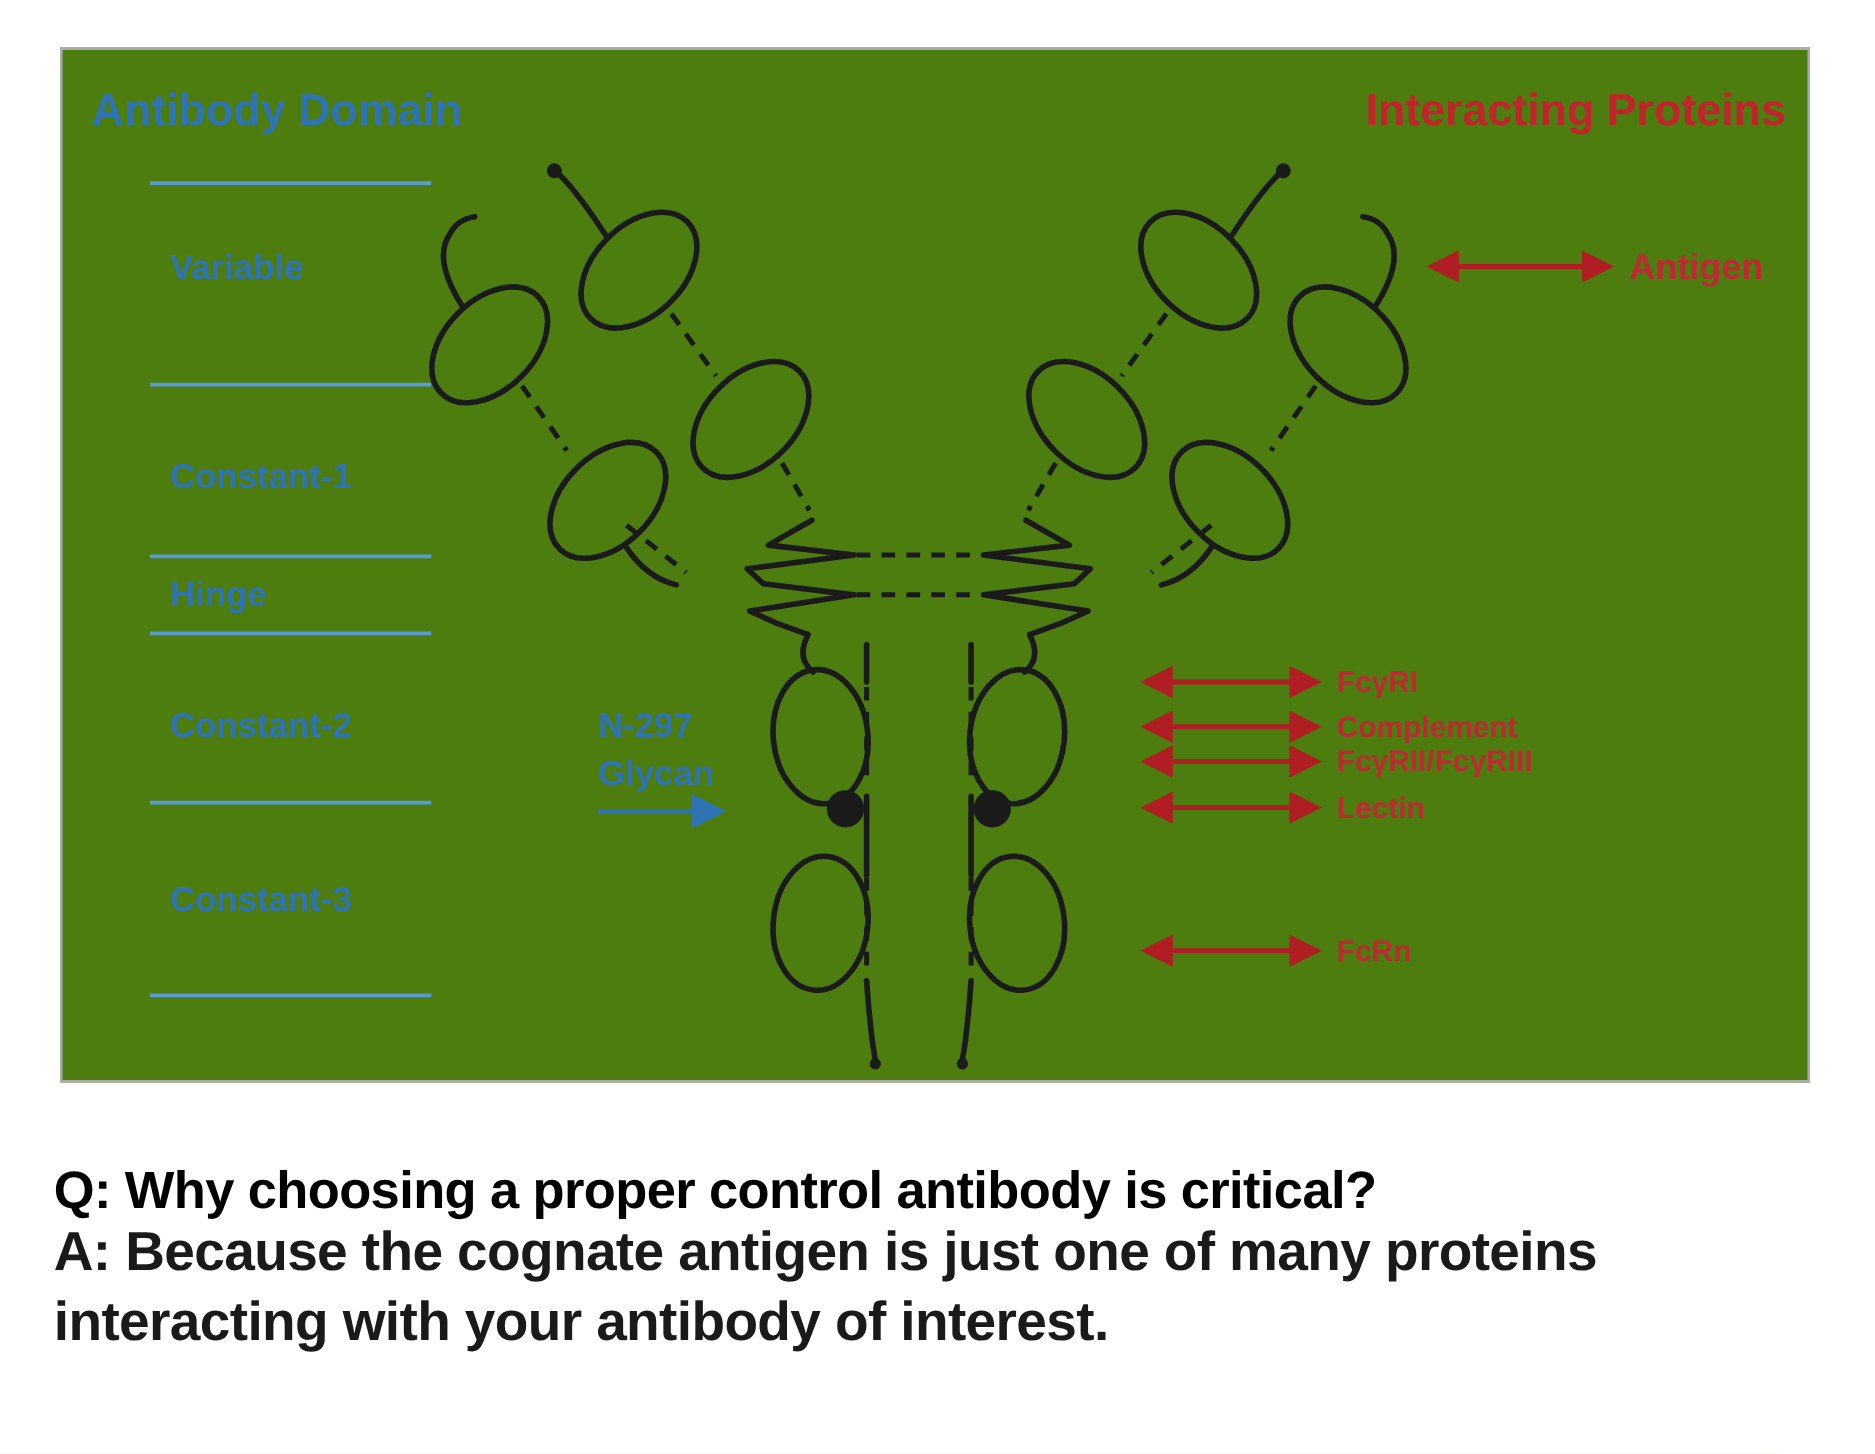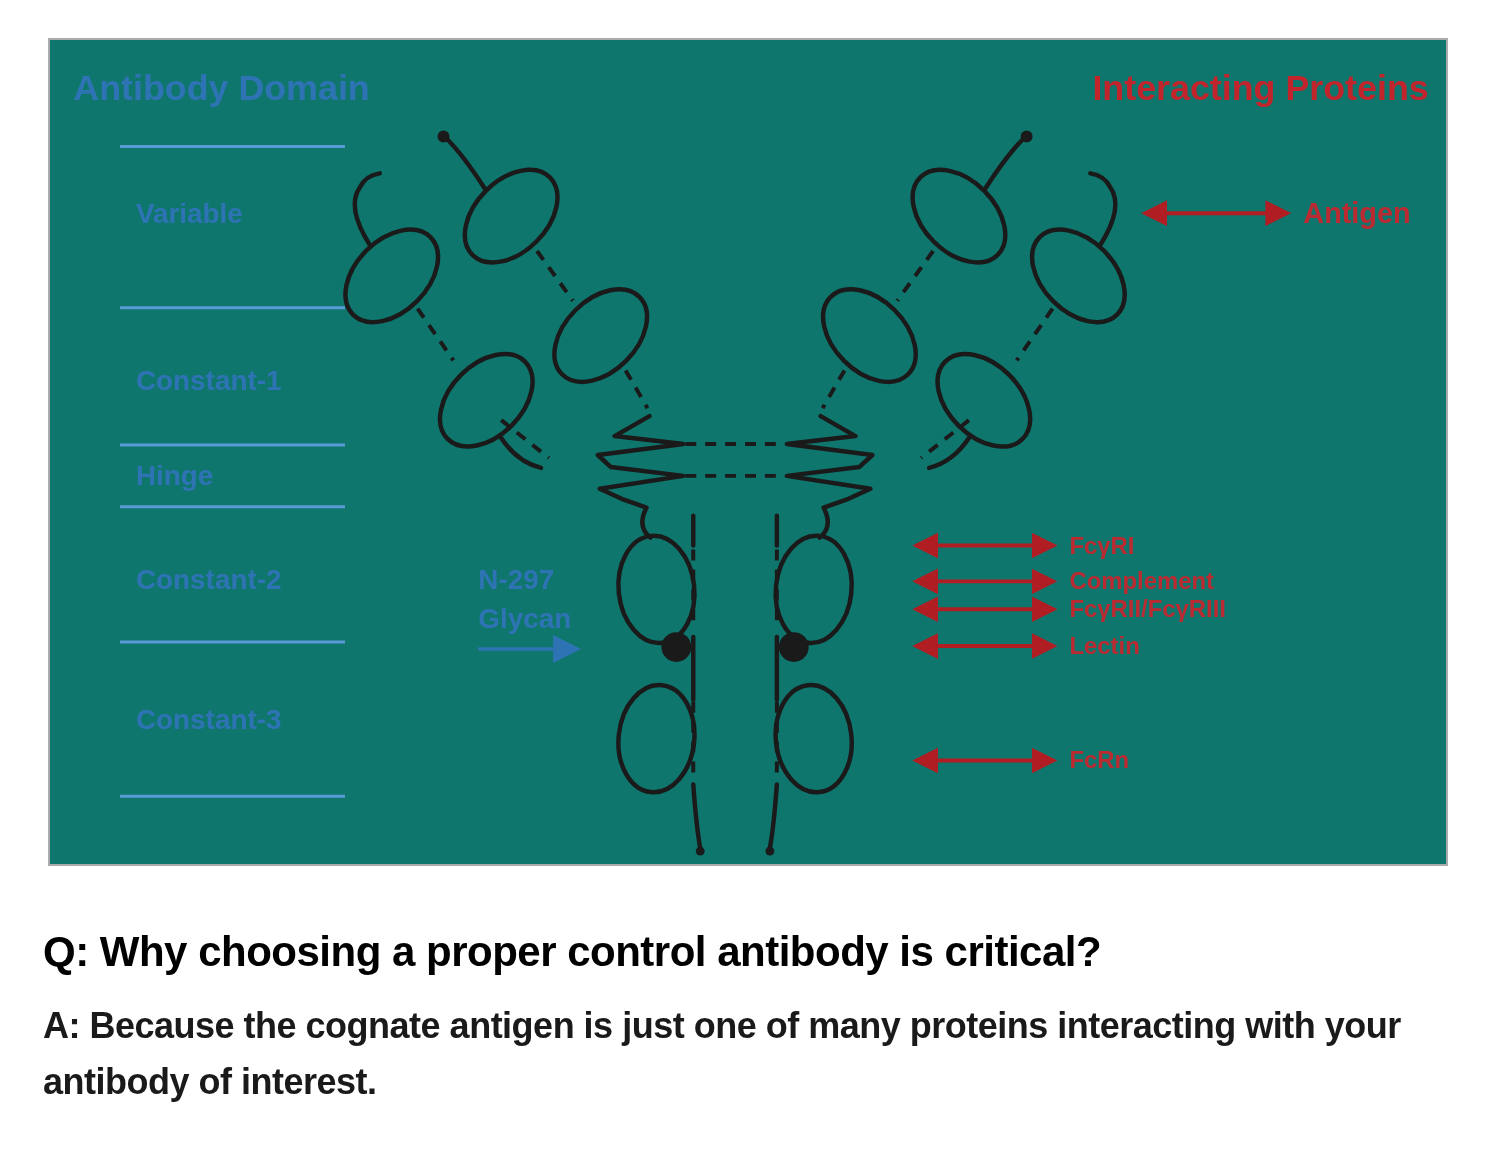--- a/index.html
+++ b/index.html
@@ -1,19 +1,19 @@
 <!DOCTYPE html>
 <html style="--blue_text: #2E74B5; --blue_line: #5B9BD5; --red: #BD2B32; --red_title: #C2242C; --red_arrow: #B01E24; --ink: #1a1a1a;"><head>
 <meta charset="utf-8">
 <style>
   html,body{margin:0;padding:0;background:#ffffff;}
   body{width:1500px;height:1163px;position:relative;font-family:"Liberation Sans","DejaVu Sans",sans-serif;}
   .diagram-box{
     position:absolute;left:48px;top:38px;width:1400px;height:828px;
-    border:2px solid #ababab;background:#0f766e;box-sizing:border-box;
+    border:2px solid #ababab;background:#4d7c0f;box-sizing:border-box;
   }
   .diagram-box svg{position:absolute;left:0;top:0;width:100%;height:100%;}
 
   svg text{font-family:"Liberation Sans","DejaVu Sans",sans-serif;}
   .hdr-blue{fill:var(--blue_text);font-size:36px;font-weight:700;}
   .hdr-red{fill:var(--red_title);font-size:36px;font-weight:700;}
   .dom-label{fill:var(--blue_text);font-size:28px;font-weight:600;}
   .glycan-label{fill:var(--blue_text);font-size:28px;font-weight:600;}
   .sep-line{stroke:var(--blue_line);stroke-width:3;}
   .red-label{fill:var(--red);font-size:24px;font-weight:600;}
@@ -24,22 +24,22 @@
   .ink-dash{stroke:var(--ink);stroke-width:4;fill:none;stroke-dasharray:11 9;stroke-linecap:butt;}
   .ink-fill{fill:var(--ink);stroke:none;}
   .red-head{fill:var(--red_arrow);}
   .blue-head{fill:var(--blue_text);}
 
   .qa-question{
     position:absolute;left:43px;top:928px;width:1430px;
     font-size:42px;font-weight:600;color:#000000;letter-spacing:-0.5px;
   }
   .qa-answer{
-    position:absolute;left:43px;top:998px;width:1360px;
-    font-size:36px;font-weight:600;color:#1a1a1a;line-height:56px;letter-spacing:-0.5px;
+    position:absolute;left:43px;top:974px;width:1360px;
+    font-size:44px;font-weight:600;color:#1a1a1a;line-height:56px;letter-spacing:-0.5px;
   }
 </style>
 </head>
 <body>
 
 <div class="diagram-box">
   <svg viewBox="0 0 1400 828">
     <defs>
       <marker id="headRed" viewBox="0 0 10 10" markerWidth="6.5" markerHeight="6.5" refX="8.5" refY="5" orient="auto-start-reverse">
         <path d="M0,0 L10,5 L0,10 z" class="red-head"></path>

